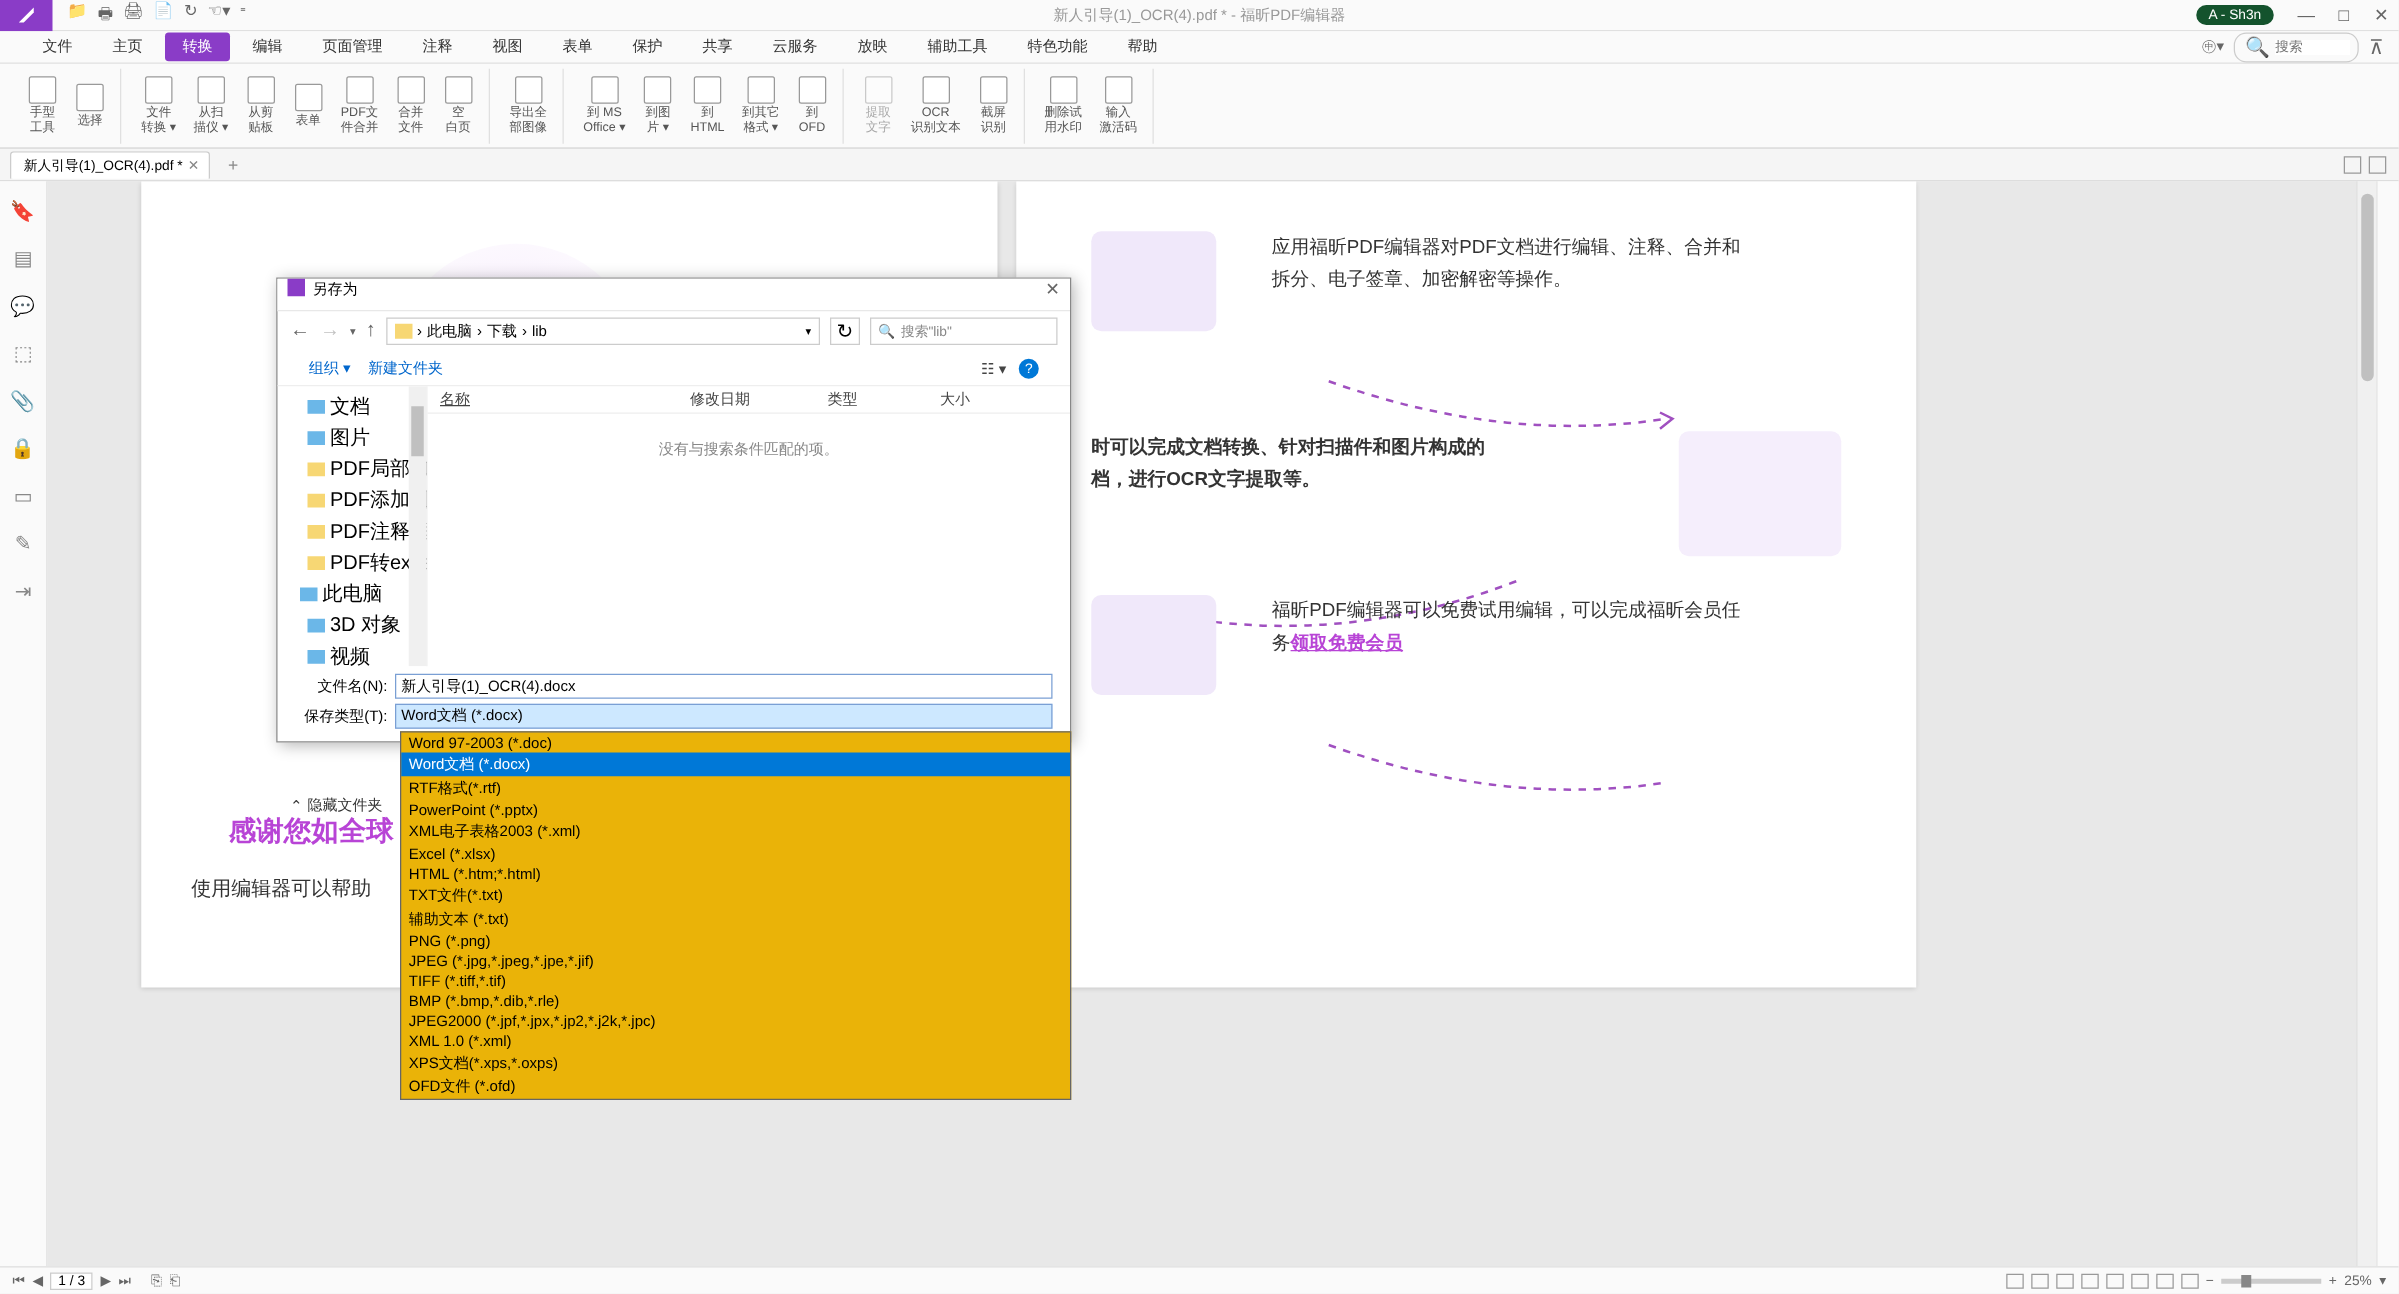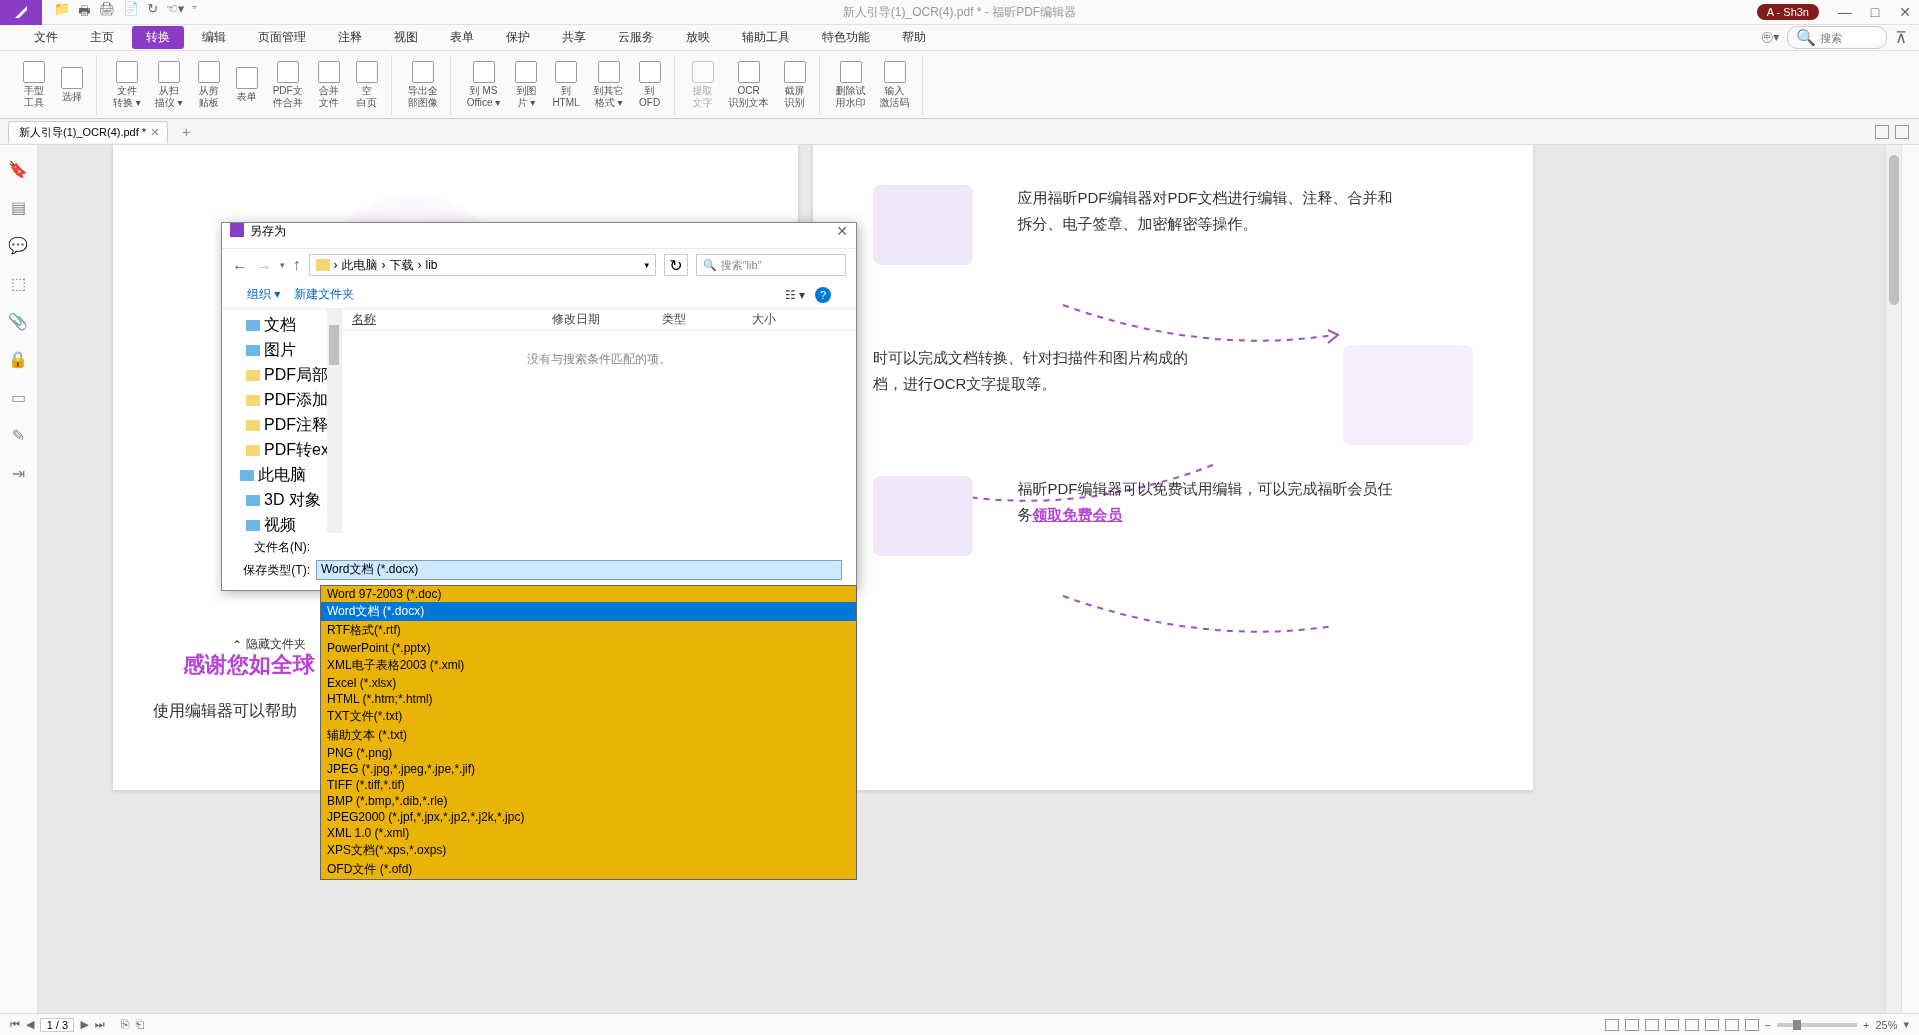--- a/index.html
+++ b/index.html
@@ -6,21 +6,21 @@
 body { width: 1919px; height: 1035px; background: #f5f5f5; overflow: hidden; position: relative; }
 
 
 .titlebar { height: 25px; background: #fafafa; display: flex; align-items: center; position: relative; border-bottom: 1px solid #e0e0e0; }
 .titlebar .app-icon { width: 42px; height: 25px; background: #8a3cc7; display: flex; align-items: center; justify-content: center; }
 .titlebar .app-icon svg { fill: white; }
 .titlebar .qat { display: flex; gap: 8px; margin-left: 12px; }
 .titlebar .qat span { color: #666; font-size: 13px; cursor: pointer; }
 .titlebar .doc-title { position: absolute; left: 50%; transform: translateX(-50%); color: #999; font-size: 12px; }
 .titlebar .win-controls { position: absolute; right: 0; display: flex; align-items: center; gap: 2px; }
-.titlebar .user-badge { background: #7f1d1d; color: white; padding: 2px 10px; border-radius: 10px; font-size: 11px; margin-right: 10px; }
+.titlebar .user-badge { background: #14532d; color: white; padding: 2px 10px; border-radius: 10px; font-size: 11px; margin-right: 10px; }
 .titlebar .wc { width: 28px; height: 18px; display: flex; align-items: center; justify-content: center; color: #666; cursor: pointer; font-size: 14px; }
 
 
 .menubar { height: 26px; background: #fafafa; display: flex; align-items: center; padding: 0 20px; gap: 4px; border-bottom: 1px solid #e0e0e0; position: relative; }
 .menubar .menu-item { padding: 3px 14px; font-size: 12px; color: #333; cursor: pointer; border-radius: 3px; }
 .menubar .menu-item.active { background: #8a3cc7; color: white; }
 .menubar .right-tools { position: absolute; right: 12px; display: flex; align-items: center; gap: 8px; }
 .menubar .search-box { border: 1px solid #ccc; border-radius: 10px; padding: 1px 8px; display: flex; align-items: center; gap: 4px; width: 100px; }
 .menubar .search-box input { border: none; outline: none; width: 60px; font-size: 11px; }
 
@@ -311,21 +311,21 @@
       <div class="pcontent">
         <div class="section">
           <div class="ill"></div>
           <div class="ptext">应用福昕PDF编辑器对PDF文档进行编辑、注释、合并和拆分、电子签章、加密解密等操作。</div>
           <svg style="position:absolute;top:110px;left:180px;width:300px;height:90px;">
               <path d="M10 10 Q150 60 280 40" stroke="#a050c0" stroke-width="2" stroke-dasharray="6,6" fill="none"></path>
               <path d="M275 35 L285 40 L275 48" stroke="#a050c0" stroke-width="2" fill="none"></path>
             </svg>
         </div>
         <div class="section" style="margin-top:60px;">
-          <div class="ptext" style="margin-left:0;width:320px;">时可以完成文档转换、针对扫描件和图片构成的档，进行OCR文字提取等。</div>
+          <div class="ptext" style="margin-left:0;width:320px;font-weight:bold;">时可以完成文档转换、针对扫描件和图片构成的档，进行OCR文字提取等。</div>
           <div class="ill" style="float:right;width:130px;height:100px;background:#f5eefc;"></div>
           <svg style="position:absolute;top:110px;left:60px;width:300px;height:90px;">
               <path d="M280 10 Q150 60 20 40" stroke="#a050c0" stroke-width="2" stroke-dasharray="6,6" fill="none"></path>
               <path d="M25 33 L15 40 L25 48" stroke="#a050c0" stroke-width="2" fill="none"></path>
             </svg>
         </div>
         <div class="section" style="margin-top:80px;">
           <div class="ill"></div>
           <div class="ptext">
             <span>福昕PDF编辑器可以免费试用编辑，可以完成福昕会员任务</span><a class="link">领取免费会员</a>
@@ -463,20 +463,21 @@
         <div style="width:110px;">修改日期</div>
         <div style="width:90px;">类型</div>
         <div style="width:70px;">大小</div>
       </div>
       <div class="empty">没有与搜索条件匹配的项。</div>
     </div>
   </div>
   <div class="d-fields">
     <div class="frow">
       <label>文件名(N):</label>
+      <input class="finput" value="新人引导(1)_OCR(4).docx" style="">
     </div>
     <div class="frow">
       <label>保存类型(T):</label>
       <div class="fselect"><span>Word文档 (*.docx)</span></div>
     </div>
   </div>
 </div>
 
 <div class="hide-folders">
   <span>⌃</span>

